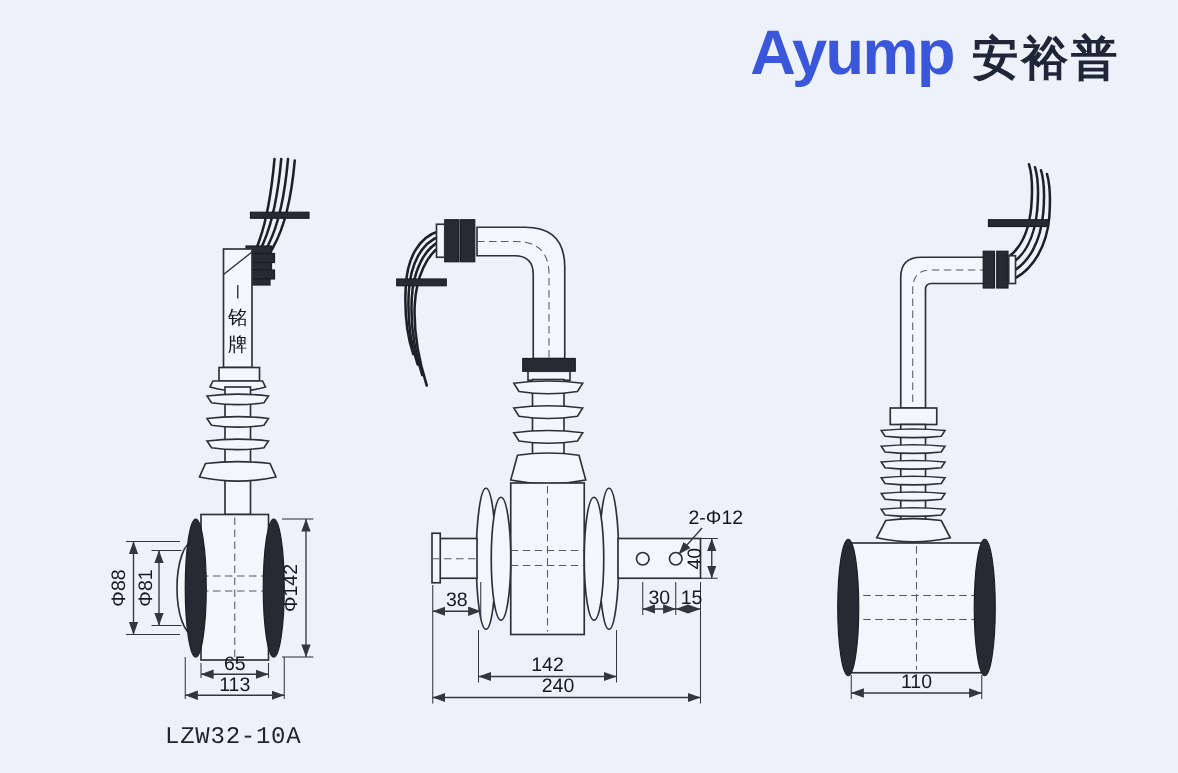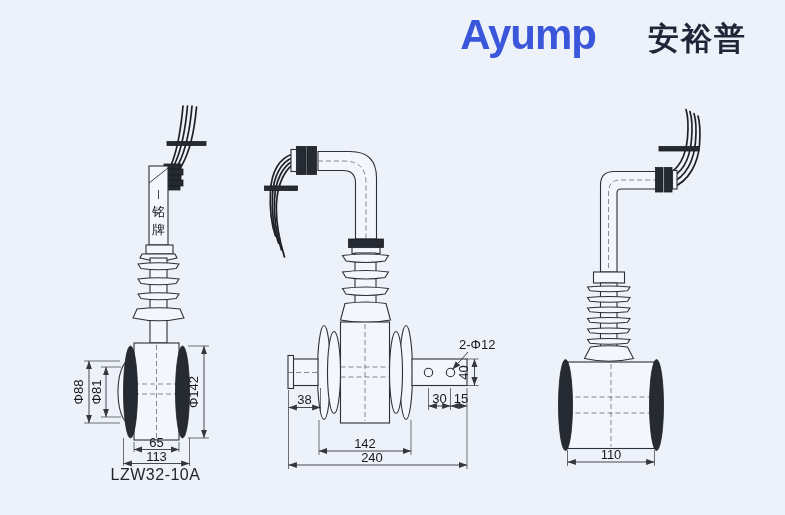--- a/index.html
+++ b/index.html
@@ -14,40 +14,40 @@
   #logo{
     position:absolute;top:14px;right:38px;
     display:flex;align-items:baseline;gap:12px;
   }
   #logo .latin{
     font-size:42px;font-weight:bold;letter-spacing:-1px;
     color:#3A56DB;line-height:1;
   }
   #logo .cjk{
     font-size:31px;font-weight:bold;letter-spacing:2px;
-    color:#1F2637;line-height:1;margin-left:40px;
+    color:#1F2637;line-height:1;
   }
   
   svg{position:absolute;overflow:visible;}
   #svgA{left:60px;top:100px;}
   #svgB{left:265px;top:105px;}
   #svgC{left:540px;top:105px;}
   .fillshape{fill:#F3F6FB;stroke:#2C3038;stroke-width:1.1;}
   .ln{fill:none;stroke:#2C3038;stroke-width:0.9;}
   .dark{fill:#262B33;stroke:#1A1E24;stroke-width:0.8;}
   .cable{fill:none;stroke:#1D2126;stroke-width:1.7;stroke-linecap:round;}
   .dash{fill:none;stroke:#555B63;stroke-width:0.7;stroke-dasharray:5 3;}
   .dim{fill:none;stroke:#33373D;stroke-width:0.9;}
   .ext{fill:none;stroke:#33373D;stroke-width:0.7;}
   .dimtxt{font:13px "Liberation Sans",sans-serif;fill:#16191E;}
   .caption{
     position:absolute;text-align:center;
     font-size:16px;letter-spacing:0.5px;color:#22262C;
   }
-  #capA{left:88px;top:466px;width:135px;}
+  #capA{left:88px;top:482px;width:135px;font-family:Liberation Mono, monospace;}
   #capB{left:300px;top:482px;width:140px;}
   #capC{left:543px;top:480px;width:140px;}
 </style>
 </head>
 <body>
 
 <div id="page">
 
   <div id="logo">
     <span class="latin">Ayump</span>

